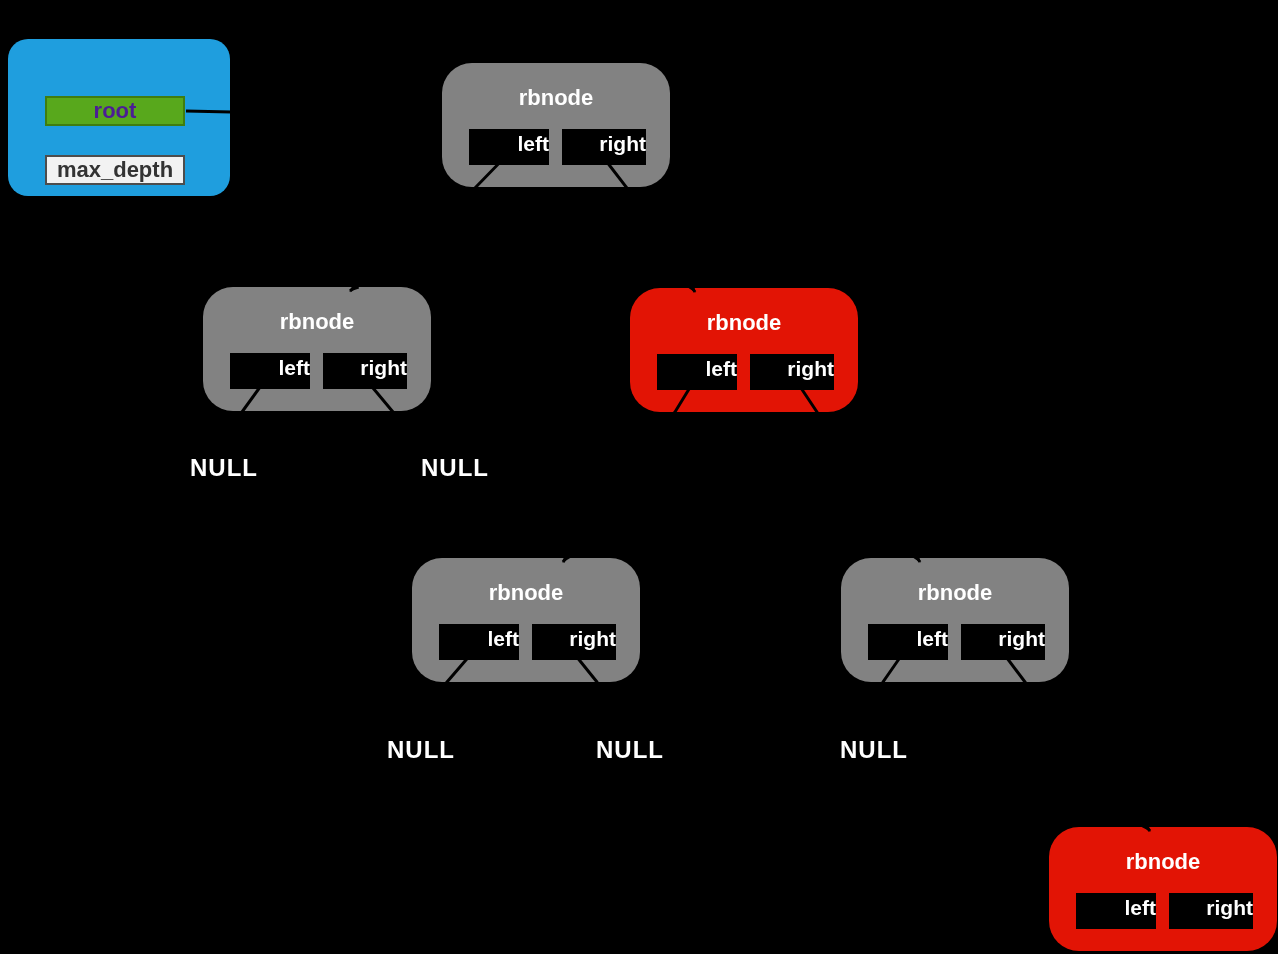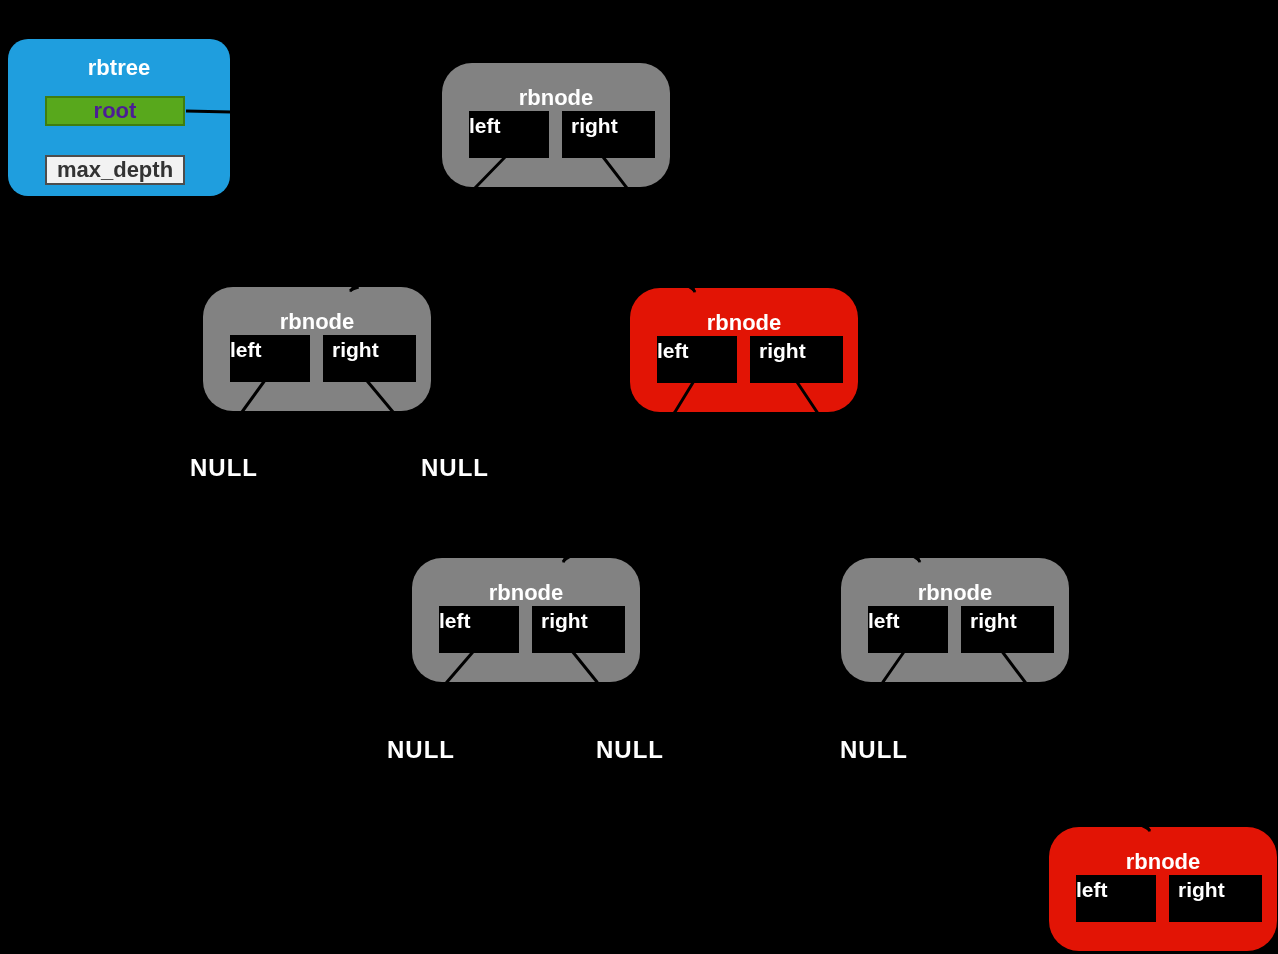--- a/index.html
+++ b/index.html
@@ -26,40 +26,39 @@
     box-sizing: border-box; text-align: center;
     font-size: 22px;
   }
   .sfield.pointer { top: 57px; line-height: 26px; }
   .sfield.value   { top: 96px; line-height: 26px; margin-top: 20px; }
 
   
   .node.rbnode { width: 228px; height: 124px; border-radius: 30px; text-decoration: underline; }
   .node.rbnode .title { top: 22px; }
   .nfield {
-    position: absolute; top: 48px; height: 47px;
-    text-align: left; font-size: 21px; line-height: 30px;
+    position: absolute; top: 66px; height: 36px;
+    text-align: right; font-size: 21px; line-height: 30px;
   }
   .nfield.f-left  { left: 27px;  width: 80px; }
-  .nfield.f-right { left: 120px; width: 84px; padding-left: 9px; }
+  .nfield.f-right { left: 120px; width: 84px; }
 
   .null-label {
     position: absolute; transform: translate(-50%, -50%);
     font-size: 24px; letter-spacing: 1px; white-space: nowrap; margin-left: 24px;
   }
 </style>
 </head>
 <body style="background: rgb(0, 0, 0);">
 
 <div class="canvas" id="canvas" style="width: 1278px; height: 954px; background: rgb(0, 0, 0);">
 
   <div id="nodes-layer">
 
     <div class="node struct" id="struct-node" style="left: 8px; top: 39px; width: 222px; height: 157px; background: rgb(31, 158, 222);">
-      <div class="title" style="color: rgb(255, 255, 255);">rbtree</div>
       <div class="sfield pointer" style="background: rgb(88, 168, 28); border: 2px solid rgb(63, 125, 16); color: #4c1d95;">root</div>
       <div class="sfield value" style="background: rgb(242, 242, 242); border: 2px solid rgb(77, 77, 77); color: rgb(51, 51, 51);">max_depth</div>
     </div>
 
   <div class="node rbnode" style="left: 442px; top: 63px; background: rgb(130, 130, 130);">
         <div class="title" style="color: rgb(255, 255, 255);">rbnode</div>
         <div class="nfield f-left" style="background: rgb(0, 0, 0); color: rgb(255, 255, 255);">left</div>
         <div class="nfield f-right" style="background: rgb(0, 0, 0); color: rgb(255, 255, 255);">right</div>
       </div>
       <div class="node rbnode" style="left: 203px; top: 287px; background: rgb(130, 130, 130);">

